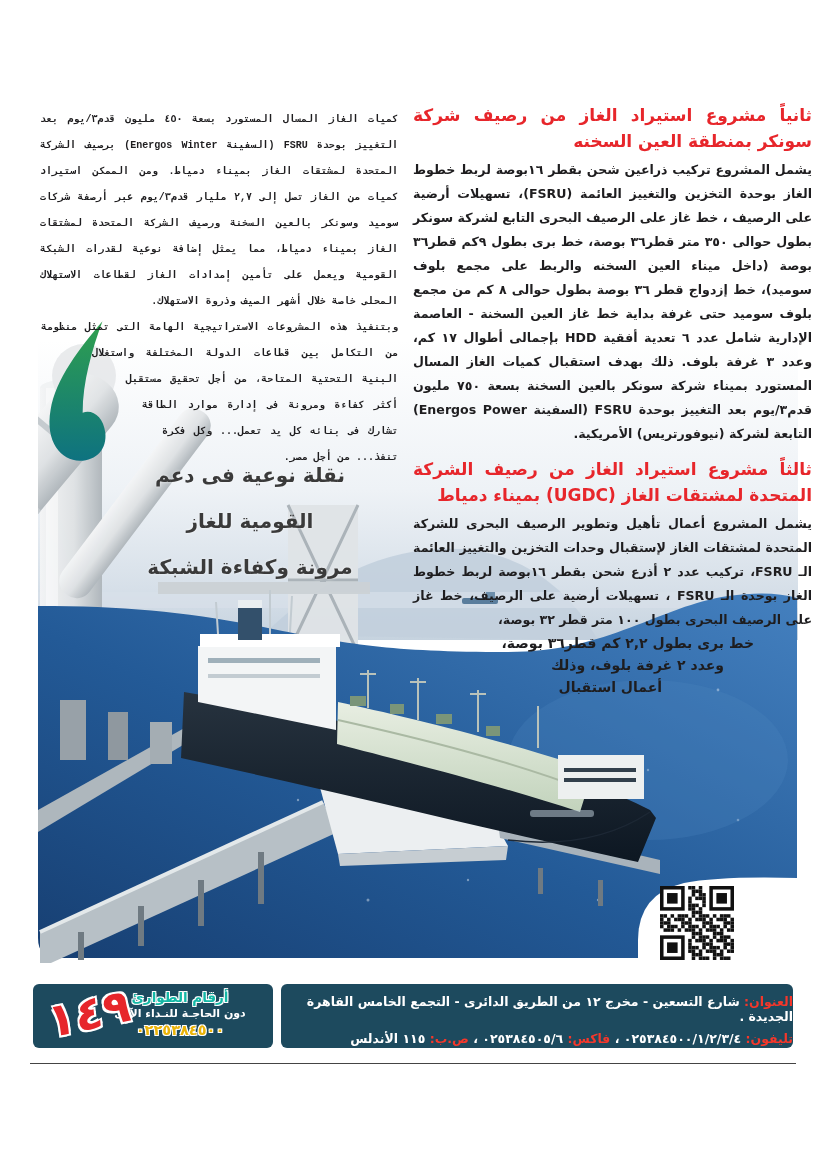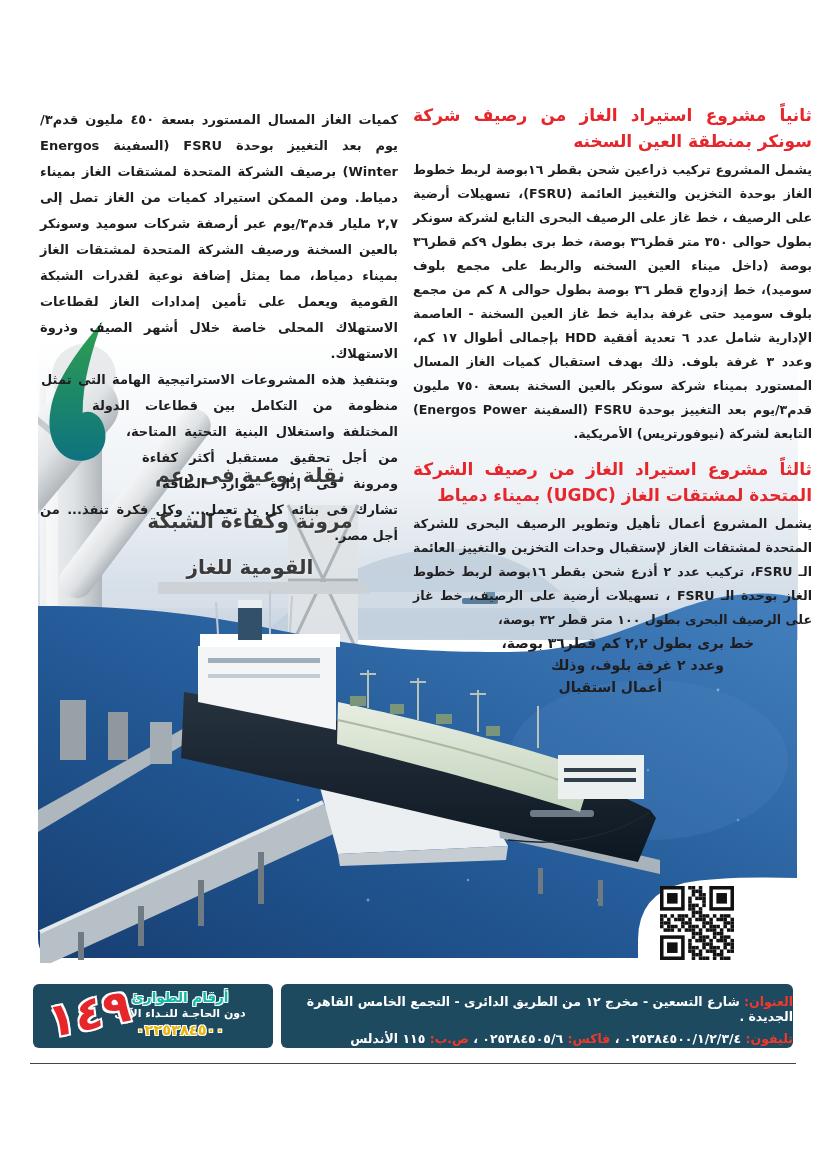--- a/index.html
+++ b/index.html
@@ -5,21 +5,21 @@
   html,body{margin:0;padding:0;background:#fff;}
   .page{position:relative;width:826px;height:1169px;background:#ffffff;overflow:hidden;
         font-family:"DejaVu Sans",sans-serif;direction:rtl;}
   
   .col-right{position:absolute;left:413px;top:102px;width:399px;}
   .col-left{position:absolute;left:40px;top:107px;width:358px;}
   .red-heading{color:#e7262b;font-size:17px;line-height:26px;font-weight:bold;
                margin:0 0 4px 0;text-align:justify;text-align-last:right;}
   .body-text{font-size:12.6px;line-height:24px;font-weight:bold;color:#1e1d1f;
              text-align:justify;margin:0;}
-  .col-left .body-text{font-size:13px;line-height:26px;}
+  .col-left .body-text{font-size:10px;line-height:26px;font-family:Liberation Mono, monospace;}
   .sec-gap{margin-top:10px;}
   .tail-line{font-size:14px;line-height:22px;font-weight:bold;color:#1e1d1f;text-align:right;}
   .tail-line:nth-child(1){margin-left:40px;margin-right:58px;}
   .tail-line:nth-child(2){margin-left:60px;margin-right:88px;}
   .tail-line:nth-child(3){margin-left:80px;margin-right:150px;}
   
   .st{float:left;clear:left;height:26px;}
   .st1{width:1px;}.st2{width:52px;}.st3{width:86px;}.st4{width:102px;}.st5{width:122px;}
   
   .photo-svg{position:absolute;left:38px;top:340px;width:760px;height:623px;}
@@ -186,22 +186,22 @@
         <stop offset="0" stop-color="#2fa04e"></stop>
           <stop offset="1" stop-color="#0e7280"></stop>
       </linearGradient>
     </defs>
     <path d="M62,2 C38,30 12,64 7,96 C1,130 18,150 38,150 C56,150 67,137 65,120
              C63,104 52,95 41,99 C41,66 51,32 62,2 Z" fill="url(#qg)"></path>
   </svg>
 
   <div class="pull-quote">
     <div>نقلة نوعية فى دعم</div>
+    <div>القومية للغاز</div>
     <div>مرونة وكفاءة الشبكة</div>
-    <div>القومية للغاز</div>
   </div>
 
   <svg class="qr-box" id="qr-svg" viewBox="0 0 21 21" aria-hidden="true">
       <rect x="0" y="0" width="21" height="21" fill="#fff"></rect>
       <rect x="0" y="0" width="7" height="7" fill="#111"></rect>
       <rect x="1" y="1" width="5" height="5" fill="#fff"></rect>
       <rect x="2" y="2" width="3" height="3" fill="#111"></rect>
       <rect x="14" y="0" width="7" height="7" fill="#111"></rect>
       <rect x="15" y="1" width="5" height="5" fill="#fff"></rect>
       <rect x="16" y="2" width="3" height="3" fill="#111"></rect>

